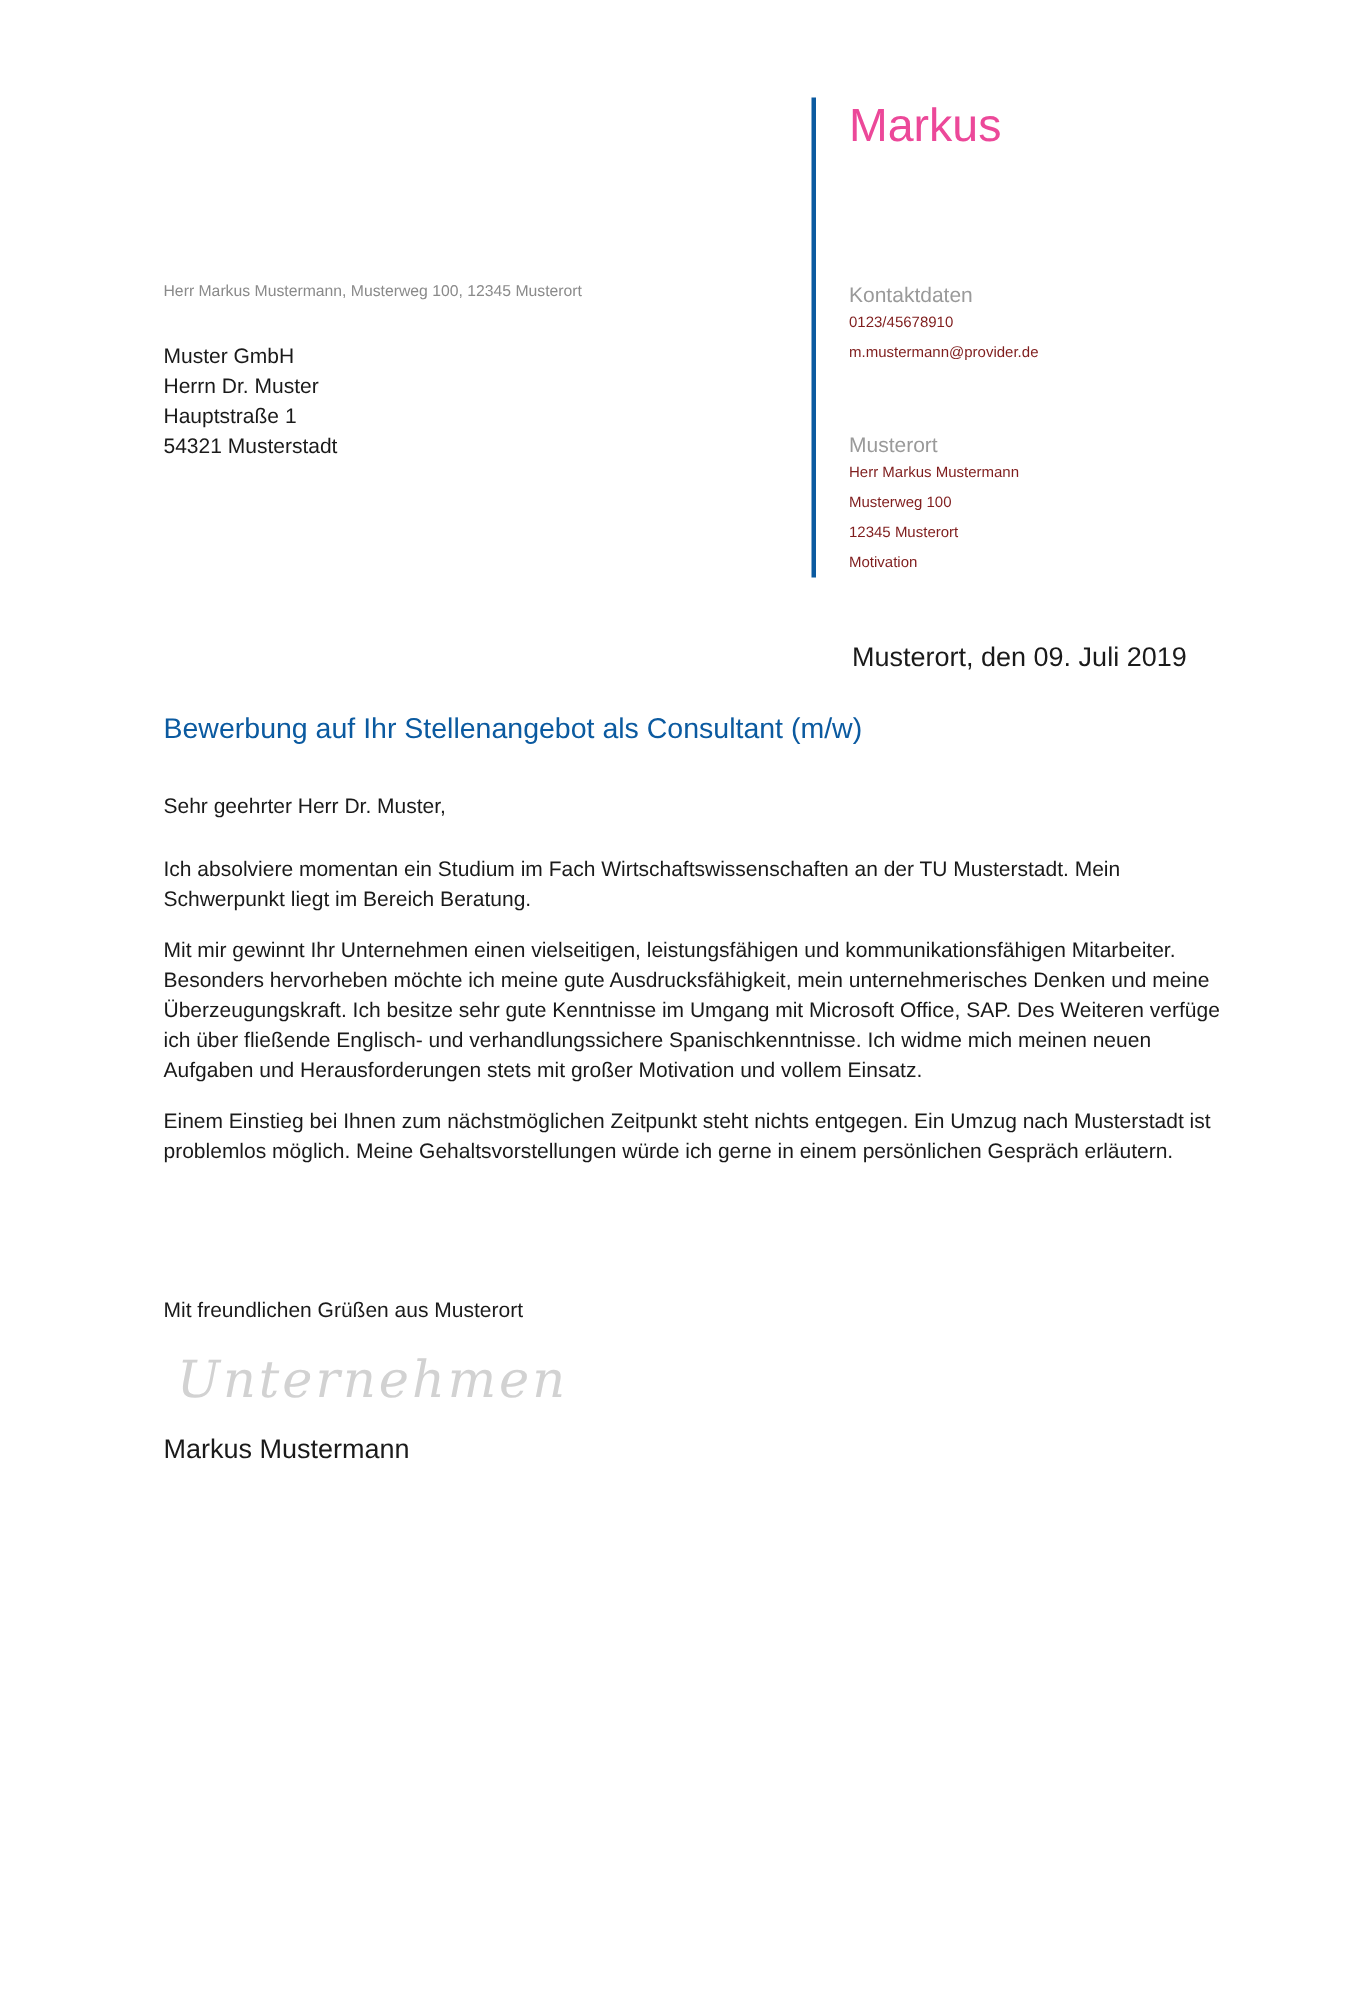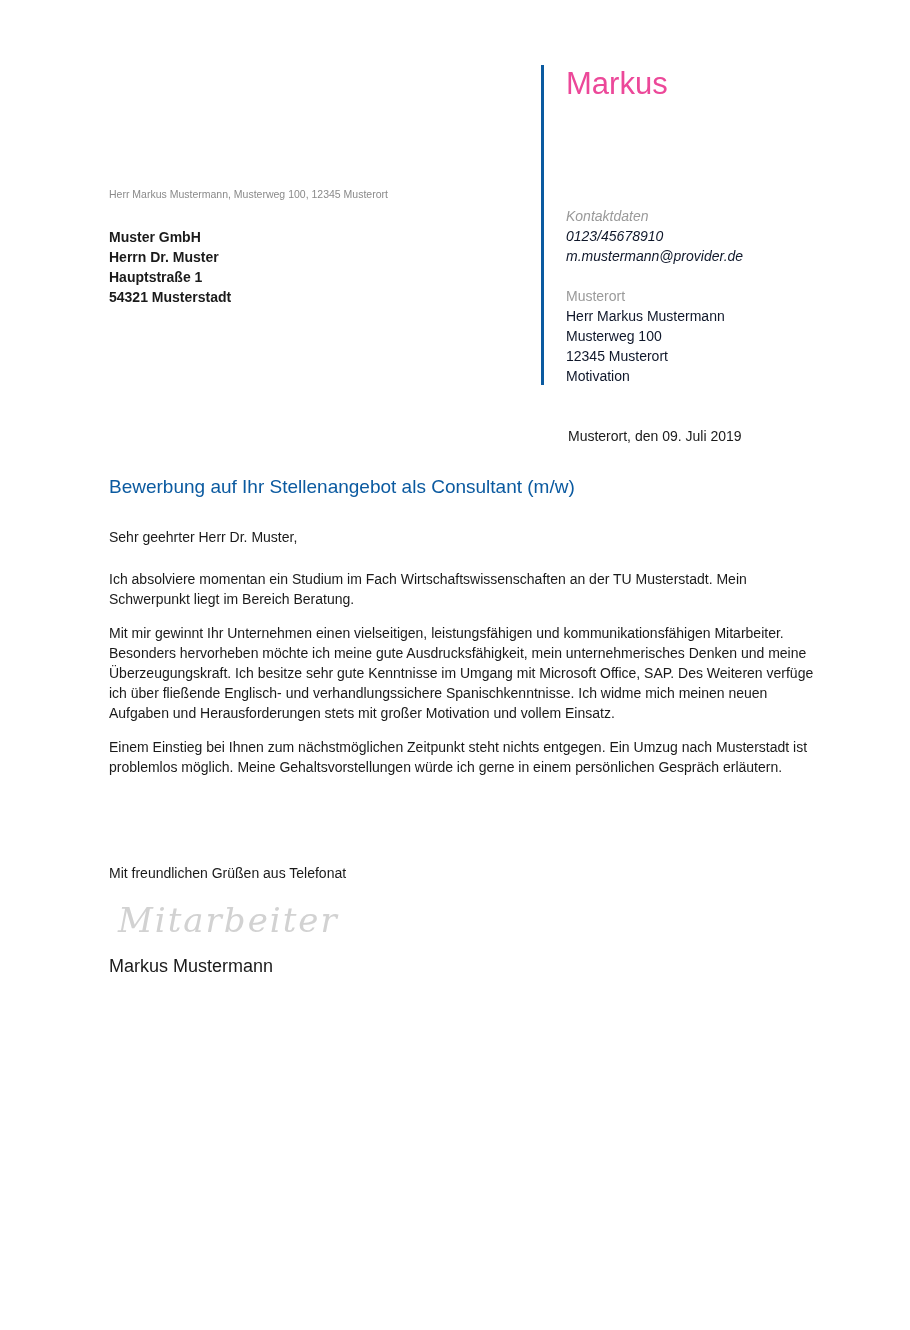--- a/index.html
+++ b/index.html
@@ -4,29 +4,29 @@
 <style>
   html, body { margin: 0; padding: 0; background: #ffffff; }
   body {
     width: 910px; height: 1330px; position: relative; overflow: hidden;
     font-family: "Liberation Sans", "DejaVu Sans", sans-serif;
     color: #1a1a1a;
   }
   .abs { position: absolute; }
   .sender-line { left: 109px; top: 188px; font-size: 10.5px; color: #8a8a8a; white-space: nowrap; }
   .recipient { left: 109px; top: 227px; font-size: 14px; line-height: 20px; color: #1a1a1a; }
-  .recipient div { white-space: nowrap; font-weight: bold; }
+  .recipient div { white-space: nowrap; }
   .sidebar-bar { left: 541px; top: 65px; width: 3px; height: 320px; background: #0b5aa0; }
   .name { left: 566px; top: 66px; font-size: 31px; line-height: 36px; color: #ec4899; }
   .name div { white-space: nowrap; }
   .section-label { font-size: 14px; color: #9a9a9a; line-height: 20px; }
-  .section-value { font-size: 14px; color: #0f172a; line-height: 20px; white-space: nowrap; }
-  .contact { left: 566px; top: 206px; font-style: italic; }
+  .section-value { font-size: 10px; color: #7f1d1d; line-height: 20px; white-space: nowrap; }
+  .contact { left: 566px; top: 186px; }
   .address { left: 566px; top: 286px; }
-  .date { left: 568px; top: 428px; font-size: 14px; white-space: nowrap; }
+  .date { left: 568px; top: 428px; font-size: 18px; white-space: nowrap; }
   .subject { left: 109px; top: 476px; font-size: 19px; color: #0b5aa0; white-space: nowrap; }
   .salutation { left: 109px; top: 529px; font-size: 14px; white-space: nowrap; }
   .body-text { left: 109px; top: 569px; width: 720px; font-size: 14px; line-height: 20px; }
   .body-text p { margin: 0 0 14px 0; }
   .closing { left: 109px; top: 865px; font-size: 14px; white-space: nowrap; }
   .signature { left: 118px; top: 900px; font-size: 34px; color: #d2d2d2; font-family: "DejaVu Serif", serif; font-style: italic; letter-spacing: 2px; white-space: nowrap; }
   .signer { left: 109px; top: 956px; font-size: 18px; white-space: nowrap; }
 </style>
 </head>
 <body>
@@ -65,17 +65,17 @@
 <div class="abs subject">Bewerbung auf Ihr Stellenangebot als Consultant (m/w)</div>
 
 <div class="abs salutation">Sehr geehrter Herr Dr. Muster,</div>
 
 <div class="abs body-text">
   <p>Ich absolviere momentan ein Studium im Fach Wirtschaftswissenschaften an der TU Musterstadt. Mein Schwerpunkt liegt im Bereich Beratung.</p>
   <p>Mit mir gewinnt Ihr Unternehmen einen vielseitigen, leistungsfähigen und kommunikationsfähigen Mitarbeiter. Besonders hervorheben möchte ich meine gute Ausdrucksfähigkeit, mein unternehmerisches Denken und meine Überzeugungskraft. Ich besitze sehr gute Kenntnisse im Umgang mit Microsoft Office, SAP. Des Weiteren verfüge ich über fließende Englisch- und verhandlungssichere Spanischkenntnisse. Ich widme mich meinen neuen Aufgaben und Herausforderungen stets mit großer Motivation und vollem Einsatz.</p>
   <p>Einem Einstieg bei Ihnen zum nächstmöglichen Zeitpunkt steht nichts entgegen. Ein Umzug nach Musterstadt ist problemlos möglich. Meine Gehaltsvorstellungen würde ich gerne in einem persönlichen Gespräch erläutern.</p>
 </div>
 
-<div class="abs closing">Mit freundlichen Grüßen aus Telefonat</div>
+<div class="abs closing">Mit freundlichen Grüßen aus Musterort</div>
 
-<div class="abs signature">Mitarbeiter</div>
+<div class="abs signature">Unternehmen</div>
 
 <div class="abs signer">Markus Mustermann</div>
 
 </body></html>

